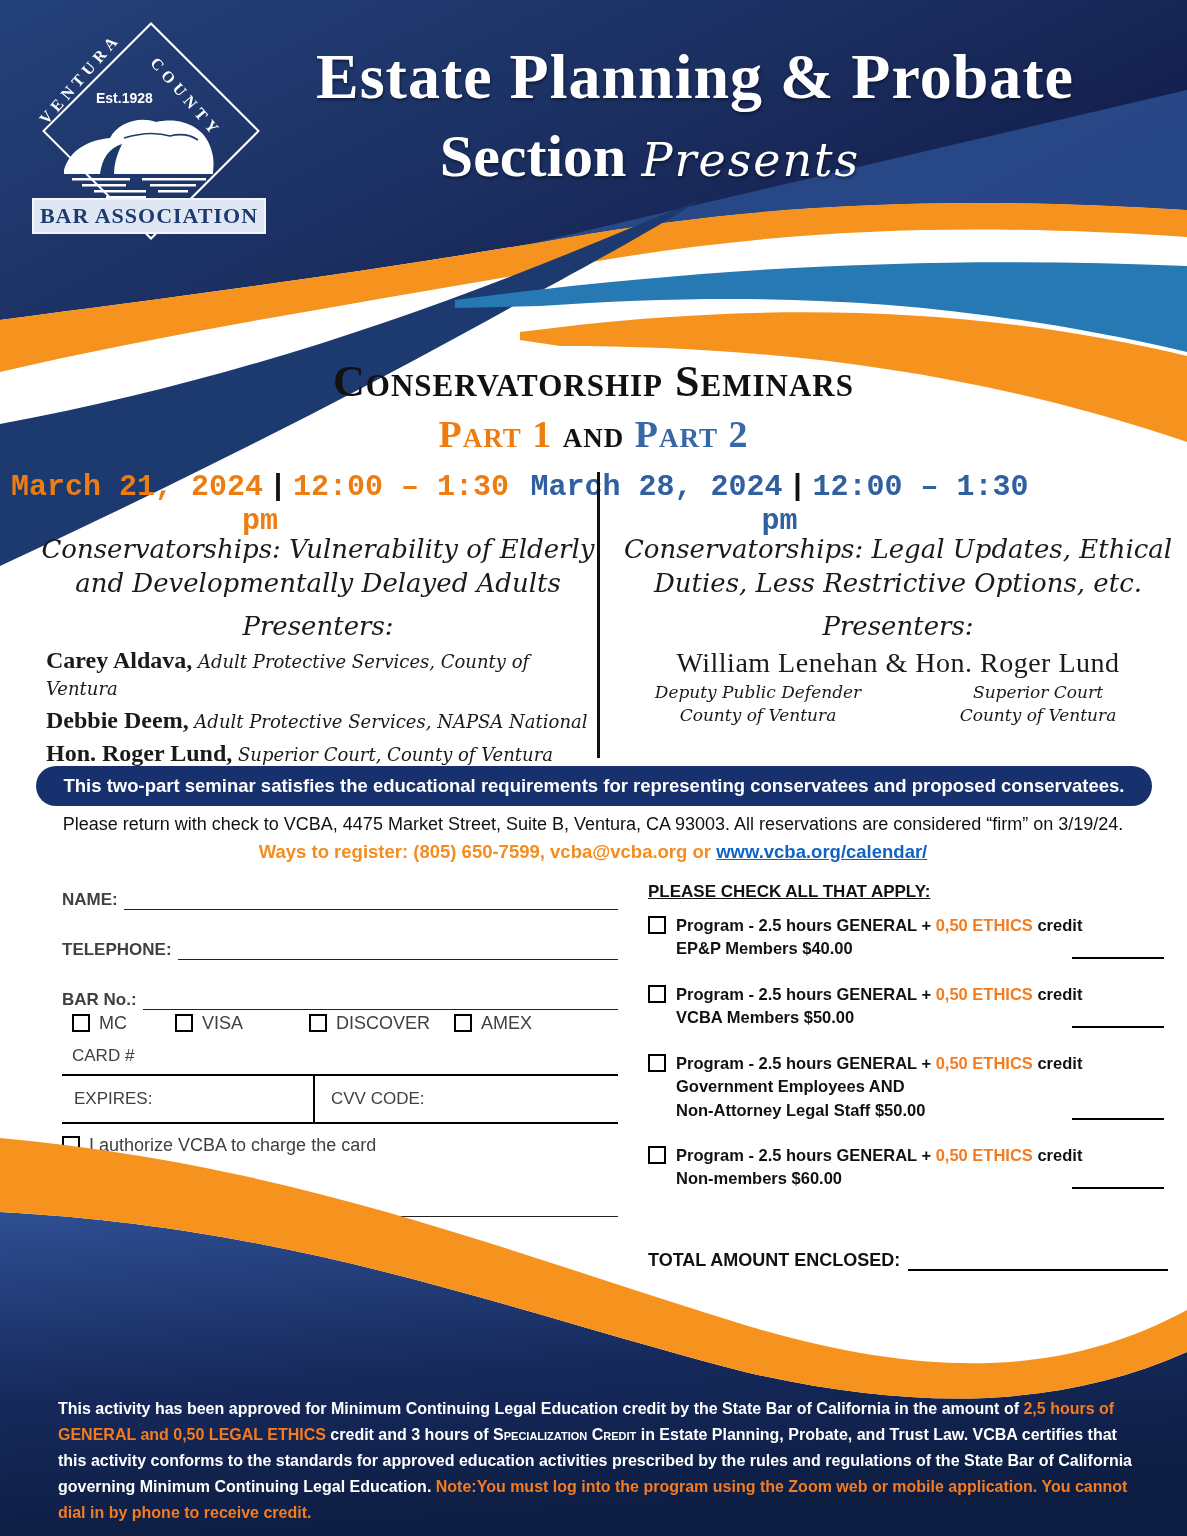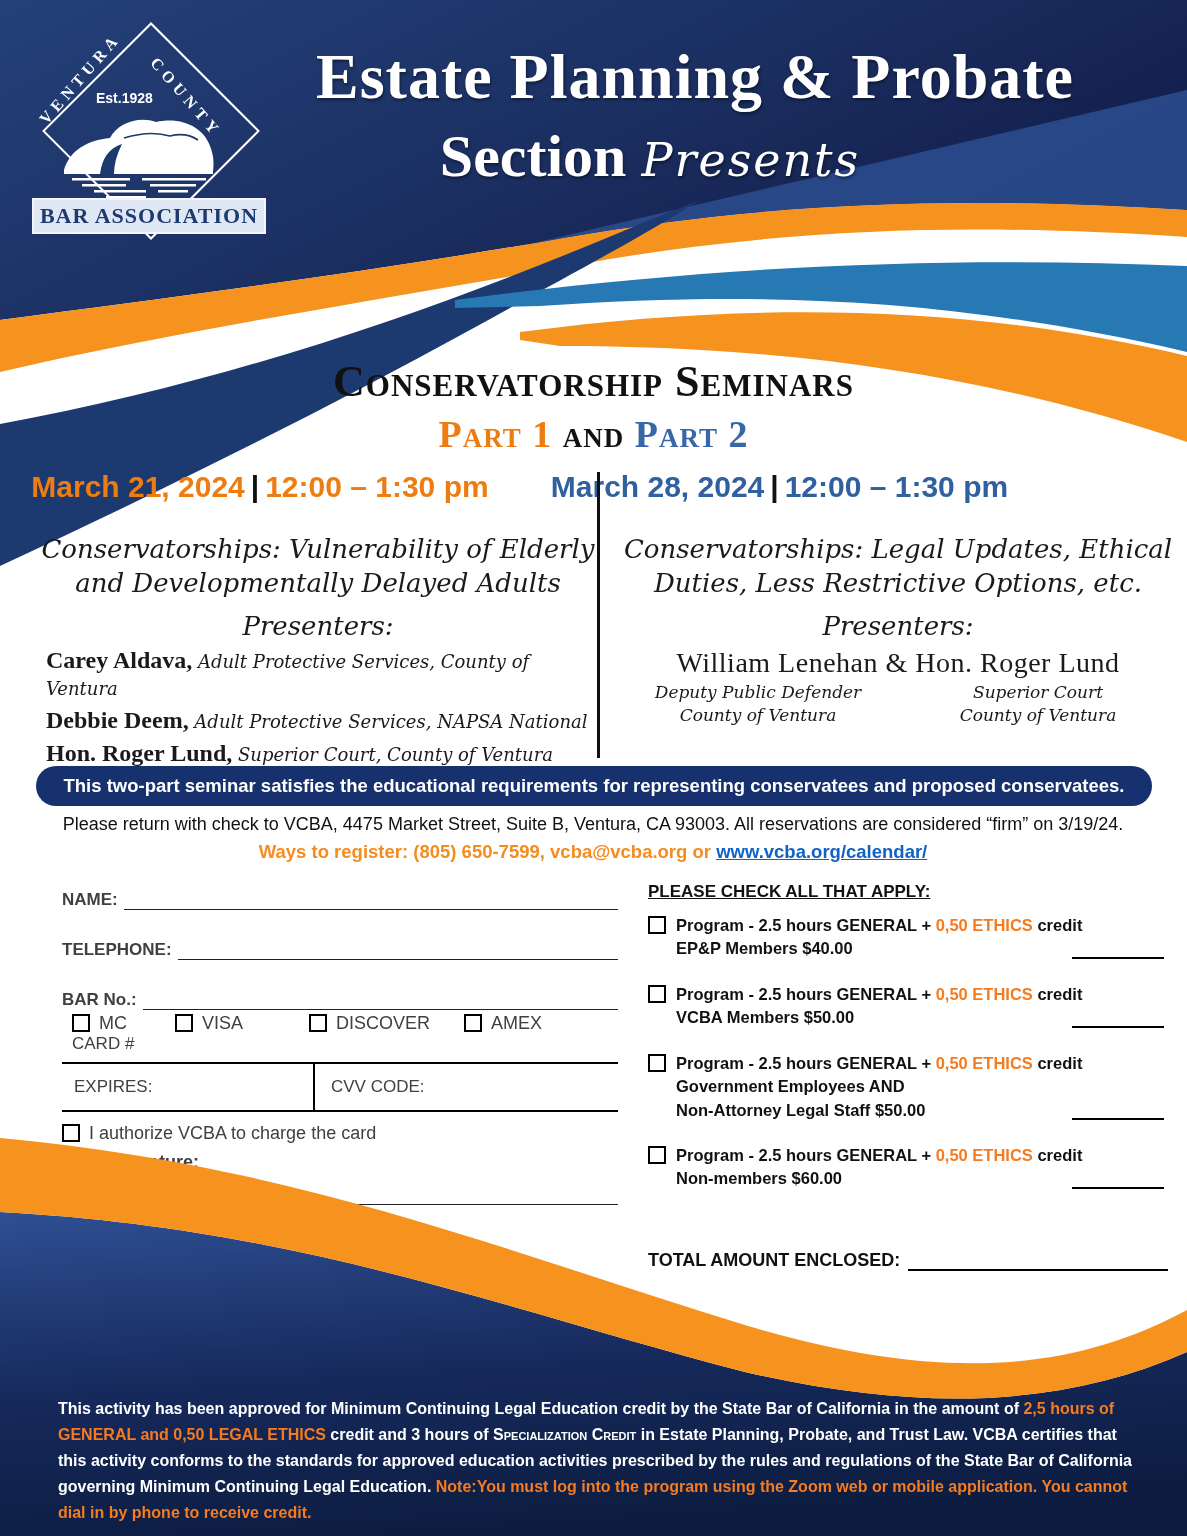--- a/index.html
+++ b/index.html
@@ -40,21 +40,21 @@
   #headline{position:absolute;left:0;top:356px;width:1187px;text-align:center;
             font-family:"Liberation Serif",serif;font-variant:small-caps;font-weight:bold;
             font-size:44px;color:#111;letter-spacing:1px;}
   #parts{position:absolute;left:0;top:412px;width:1187px;text-align:center;
          font-family:"Liberation Serif",serif;font-variant:small-caps;font-weight:bold;
          font-size:38px;letter-spacing:1px;}
   .part1{color:#ee7d11;} .part2{color:#3867a8;} .conj{color:#111;}
 
   
   #dates{position:absolute;left:0;top:470px;width:1039px;display:flex;
-         font-family:Liberation Sans, sans-serif;font-weight:bold;font-size:30px;}
+         font-family:Liberation Mono, monospace;font-weight:bold;font-size:30px;}
   #date-left{width:594px;text-align:center;color:#ee7d11;}
   #date-right{width:593px;text-align:center;color:#30609f;}
   .date-pipe{color:#111;padding:0 6px;font-weight:bold;}
 
   #col-divider{position:absolute;left:597px;top:472px;width:3px;height:286px;background:#111;}
 
   
   .sem-col{position:absolute;top:532px;width:560px;text-align:center;color:#1a1a1a;}
   #sem1{left:38px;} #sem2{left:618px;}
   .topic{font-family:"DejaVu Serif",serif;font-style:italic;font-size:26px;line-height:1.32;}
@@ -82,22 +82,22 @@
   #form-left{position:absolute;left:62px;top:884px;width:556px;color:#404040;}
   .frow{display:flex;align-items:flex-end;height:26px;margin-bottom:24px;}
   .flabel{font-weight:bold;font-size:17px;margin-right:6px;white-space:nowrap;}
   .fline{flex:1;border-bottom:1.5px solid #222;height:24px;}
   .cbx{display:inline-block;width:14px;height:14px;border:2px solid #000;background:#fff;
        flex:none;}
   #payrow{display:flex;align-items:center;padding-left:10px;margin:2px 0 0 0;height:22px;
           font-size:18px;}
   .payopt{display:flex;align-items:center;}
   .payopt .cbx{margin-right:9px;}
-  #pay-mc{margin-right:48px;justify-content:flex-end;} #pay-visa{margin-right:66px;} #pay-discover{margin-right:34px;}
-  #card-label{margin-bottom:8px;font-size:17px;padding-left:10px;}
+  #pay-mc{margin-right:48px;justify-content:flex-end;} #pay-visa{margin-right:66px;} #pay-discover{margin-right:24px;}
+  #card-label{margin-top:12px;margin-bottom:8px;font-size:17px;padding-left:10px;}
   #card-box{border-top:2px solid #000;border-bottom:2px solid #000;display:flex;height:46px;
             align-items:center;font-size:17px;}
   #card-exp{width:253px;border-right:2px solid #000;height:100%;display:flex;
             align-items:center;padding-left:12px;box-sizing:border-box;}
   #card-cvv{flex:1;display:flex;align-items:center;padding-left:16px;}
   #authorize-row{display:flex;align-items:center;margin-top:10px;height:22px;font-size:18px;}
   #authorize-row .cbx{margin-right:9px;}
   #sig-label{margin-top:8px;margin-left:48px;font-weight:bold;font-size:18px;}
   #sig-line{margin-top:30px;margin-left:92px;border-bottom:1.5px solid #222;height:1px;}
 

